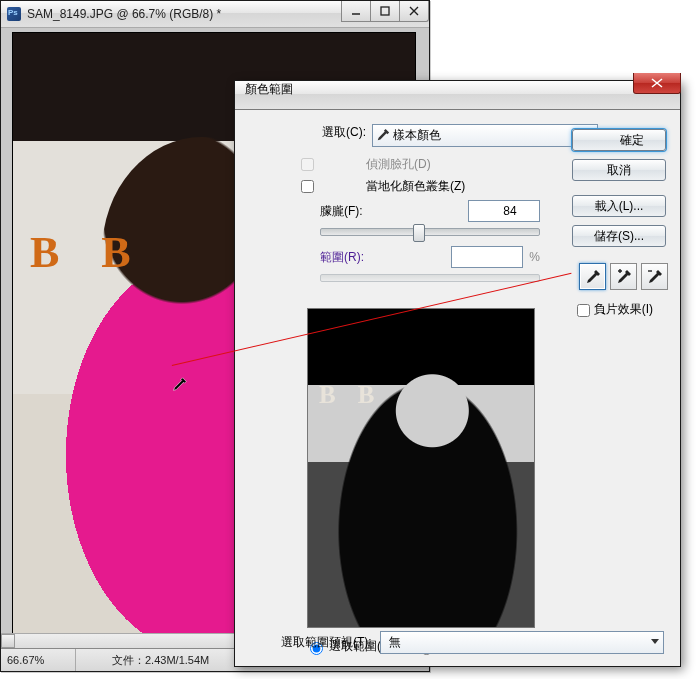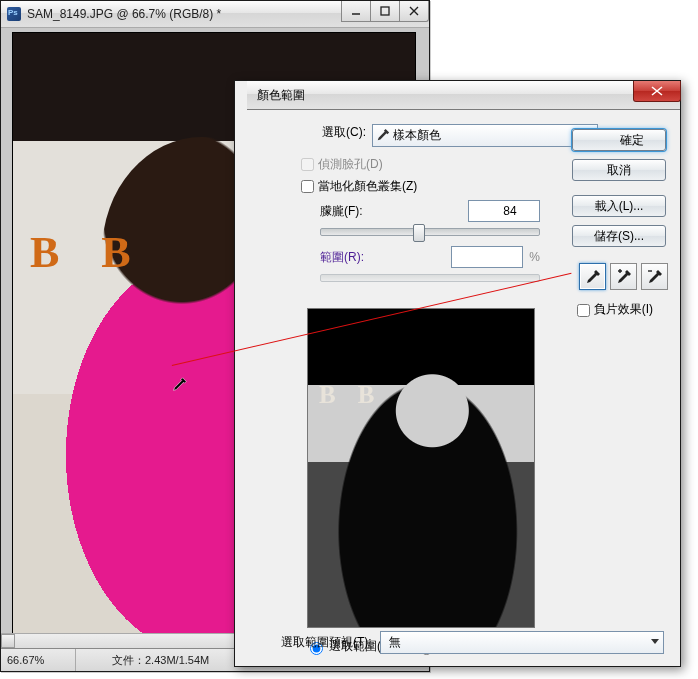--- a/index.html
+++ b/index.html
@@ -128,23 +128,22 @@
     left:234px; top:80px;
     width:445px; height:585px;
     background:#f0f0f0;
     border:1px solid #1a1a1a;
     box-shadow:3px 3px 10px rgba(0,0,0,.45);
     display:flex; flex-direction:column;
   }
   .dlg-titlebar{
     height:28px;
     background:linear-gradient(#fdfdfd,#e8e8e8 45%,#d6d6d6 46%,#e4e4e4);
-    display:flex; align-items:center;
+    display:flex; align-items:flex-start;
     border-bottom:1px solid #7a7a7a;
-    margin-left:12px;
   }
   .dlg-title{ padding-left:10px; flex:1; color:#000; font-size:12px;}
   .dlg-close{
     width:46px; height:20px; margin-top:-8px; margin-right:-1px;
     background:linear-gradient(#e67a73,#c9413a 48%,#b82821 52%,#cf453e);
     border:1px solid #6d1a15;
     border-top:none;
     border-radius:0 0 3px 3px;
     display:flex; align-items:center; justify-content:center;
     color:#fff; cursor:pointer;
@@ -174,21 +173,21 @@
   .combo .eyedrop-mini{
     position:absolute; left:3px; top:3px;
     width:14px; height:14px;
   }
   .combo .chev{
     position:absolute; right:4px; top:7px;
     width:0;height:0;border-left:4px solid transparent;border-right:4px solid transparent;border-top:5px solid #333;
   }
 
   
-  .chk{ display:flex; align-items:center; margin:3px 0 3px 14px; }
+  .chk{ display:flex; align-items:center; margin:3px 0 3px 14px;gap:48px; }
   .chk input{ margin-right:4px; }
 
   
   .param-block{ margin-left:37px; width:220px; }
   .param-row{ display:flex; align-items:center; justify-content:space-between; margin-top:4px;}
   .num-input{
     width:54px; height:18px;
     border:1px solid #7a92ab; background:#fff;
     text-align:center; font-size:12px;padding-left:14px;
   }

